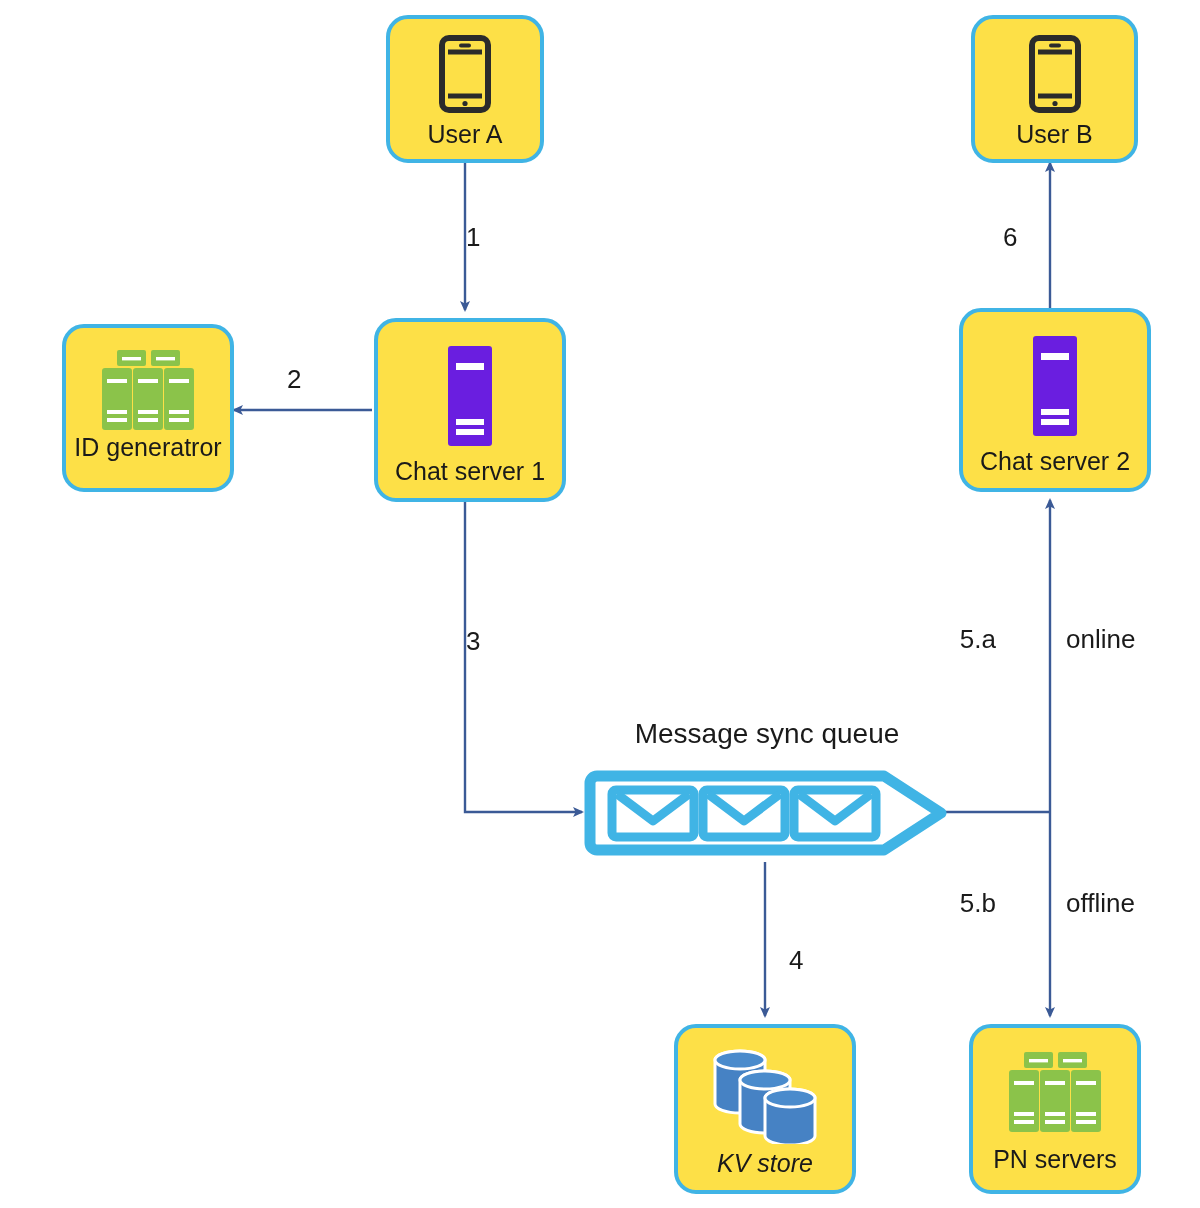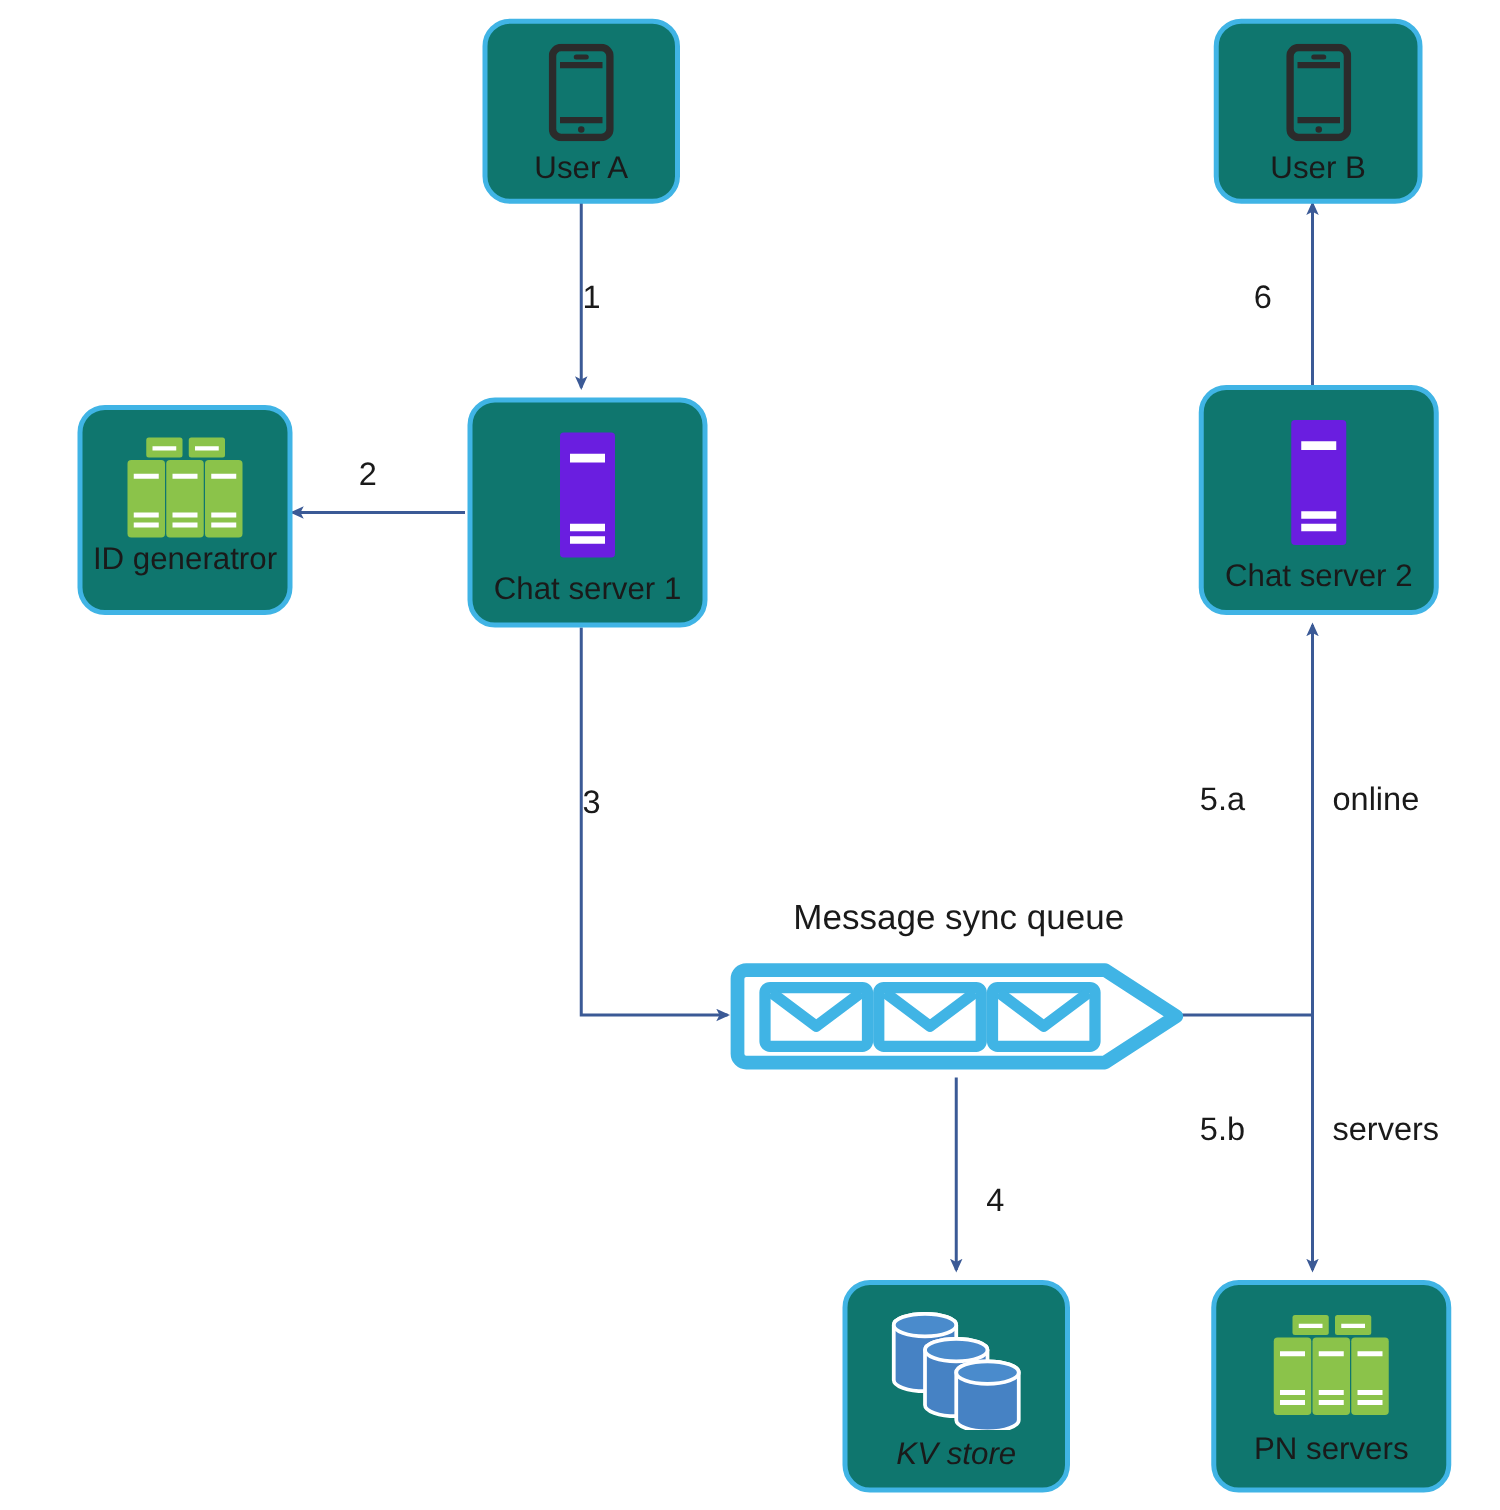--- a/index.html
+++ b/index.html
@@ -22,21 +22,21 @@
     left: 0;
     top: 0;
     width: 1200px;
     height: 1208px;
   }
   .node {
     position: absolute;
     box-sizing: border-box;
     border: 4px solid #40b4e5;
     border-radius: 22px;
-    background: #0f766e;
+    background: #fde047;
     display: flex;
     flex-direction: column;
     align-items: center;
     justify-content: flex-start;
   }
   .node-icon {
     flex: 0 0 auto;
     display: flex;
     align-items: center;
     justify-content: center;
@@ -114,21 +114,21 @@
   <div class="edge-label" style="left:287px; top:364px;">2</div>
 
   <div class="edge-label" style="left:466px; top:626px;">3</div>
 
   <div class="edge-label" style="left:789px; top:945px;">4</div>
 
   <div class="edge-label" style="left:996px; top:624px; transform:translateX(-100%);">5.a</div>
   <div class="edge-label" style="left:1066px; top:624px;">online</div>
 
   <div class="edge-label" style="left:996px; top:888px; transform:translateX(-100%);">5.b</div>
-  <div class="edge-label" style="left:1066px; top:888px;">servers</div>
+  <div class="edge-label" style="left:1066px; top:888px;">offline</div>
 
   <div class="edge-label" style="left:1003px; top:222px;">6</div>
 
   <div class="node" style="left:386px; top:15px; width:158px; height:148px; padding-top:16px;">
     <div class="node-icon">
       <svg width="52" height="78" viewBox="0 0 52 78" xmlns="http://www.w3.org/2000/svg">
         <rect x="3" y="3" width="46" height="72" rx="7" ry="7" fill="none" stroke="#2b2b2b" stroke-width="6"></rect>
         <line x1="9" y1="17" x2="43" y2="17" stroke="#2b2b2b" stroke-width="5"></line>
         <line x1="9" y1="61" x2="43" y2="61" stroke="#2b2b2b" stroke-width="5"></line>
         <rect x="20" y="8.5" width="12" height="4" rx="2" fill="#2b2b2b"></rect>
@@ -216,21 +216,21 @@
           <path d="M35,36 a25,9 0 0 1 50,0 v44 a25,9 0 0 1 -50,0 z" fill="#4682C4"></path>
           <ellipse cx="60" cy="36" rx="25" ry="9" fill="#4A8BCC"></ellipse>
           <path d="M60,54 a25,9 0 0 1 50,0 v38 a25,9 0 0 1 -50,0 z" fill="#4682C4"></path>
           <ellipse cx="85" cy="54" rx="25" ry="9" fill="#4A8BCC"></ellipse>
         </g>
       </svg>
     </div>
     <div class="node-label" style="margin-top:6px;font-style:italic;">KV store</div>
   </div>
 
-  <div class="node" style="left:969px; top:1024px; width:192px; height:170px; padding-top:22px;">
+  <div class="node" style="left:969px; top:1024px; width:172px; height:170px; padding-top:22px;">
     <div class="node-icon">
       <svg width="106" height="86" viewBox="0 0 106 86" xmlns="http://www.w3.org/2000/svg">
         <g fill="#8BC34A">
           <rect x="22" y="2" width="29" height="16" rx="2"></rect>
           <rect x="56" y="2" width="29" height="16" rx="2"></rect>
         </g>
         <g fill="#ffffff">
           <rect x="27" y="9" width="19" height="3.4"></rect>
           <rect x="61" y="9" width="19" height="3.4"></rect>
         </g>

